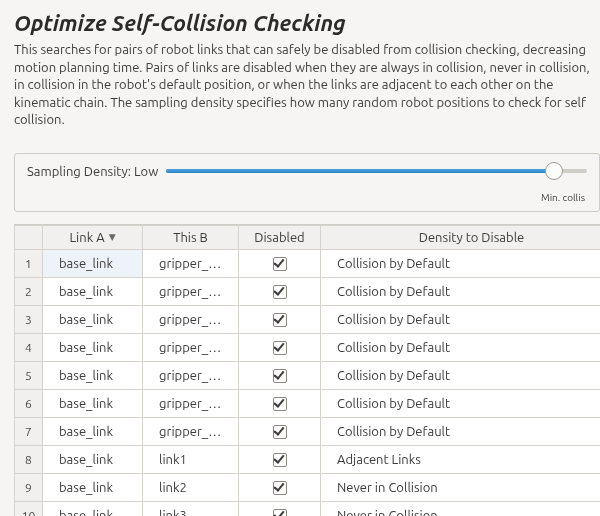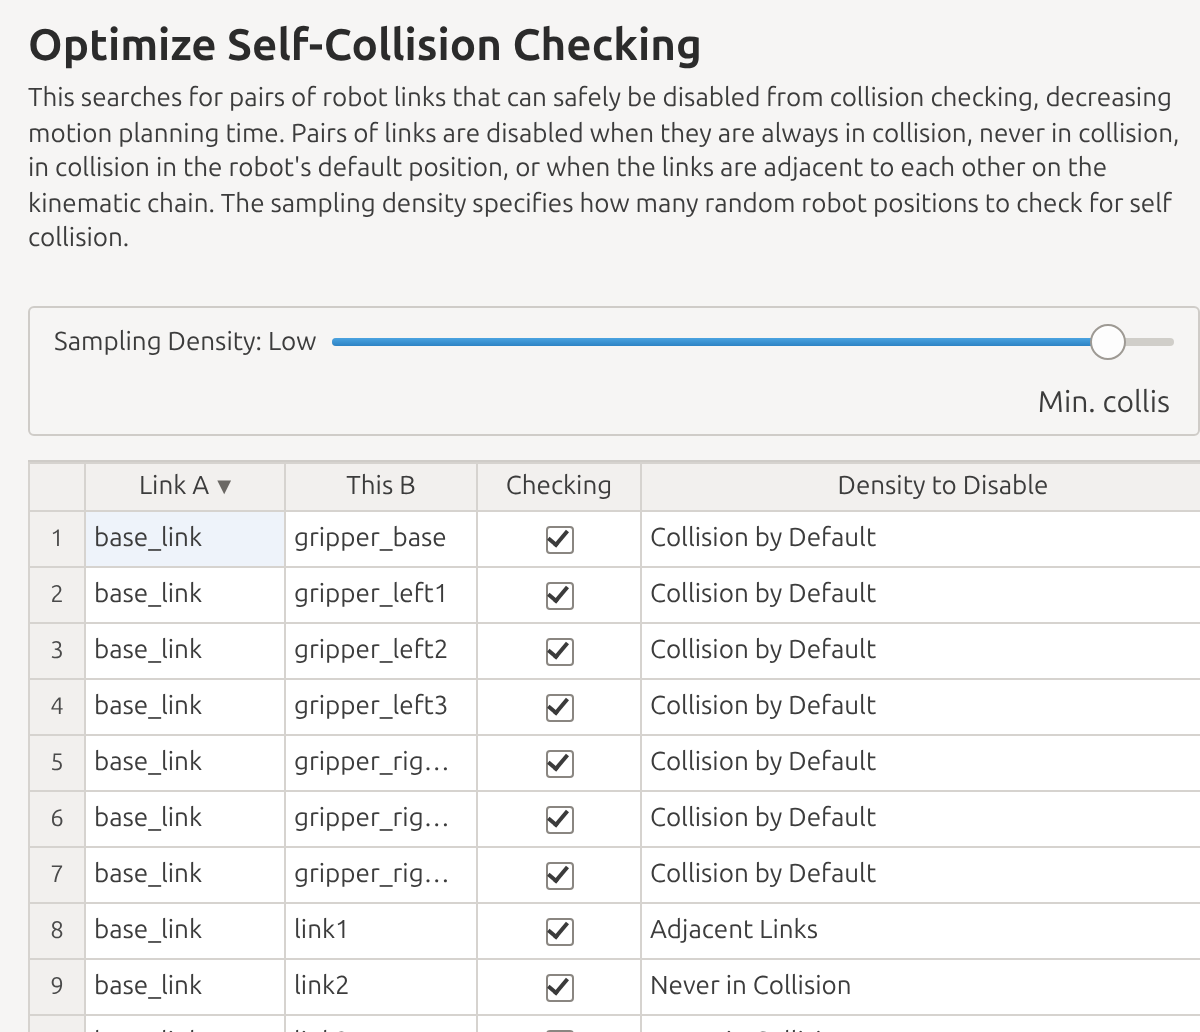--- a/index.html
+++ b/index.html
@@ -14,20 +14,21 @@
     background: #f6f5f4;
   }
   .page {
     padding: 10px 0 0 14px;
   }
   h1 {
     font-size: 22px;
     font-weight: bold;
     margin: 0 0 6px 0;
     color: #2b2b2b;
+    font-style: italic;
   }
   .desc {
     font-size: 13px;
     line-height: 1.35;
     margin: 0 0 24px 0;
     padding-right: 0;
     white-space: normal;
   }
   .panel {
     border: 1px solid #cfccc8;
@@ -71,21 +72,21 @@
     margin-left: -8px;
     background: #fdfdfd;
     border: 1px solid #9e9a94;
     border-radius: 50%;
     box-shadow: inset 0 1px 0 #fff;
   }
   .panel-sub {
     text-align: right;
     margin-top: 14px;
     padding-right: 2px;
-    font-size: 15px;
+    font-size: 10px;
   }
   .table-wrap {
     margin-top: 12px;
     border-top: 1px solid #cfccc8;
   }
   table {
     border-collapse: collapse;
     width: 608px;
     table-layout: fixed;
   }
@@ -119,21 +120,21 @@
     color: #6b6864;
   }
   td { height: 27px; }
   td.rownum {
     background: #f2f0ee;
     text-align: center;
     font-size: 12px;
     color: #4a4a4a;
   }
   td.linka, td.linkb, td.reason {
-    padding: 0 4px;
+    padding: 0 16px;
   }
   td.linka.sel {
     background: #eef3fa;
   }
   td.disabled { text-align: center; }
   .cb {
     display: inline-block;
     width: 12px; height: 12px;
     border: 1px solid #8a8681;
     border-radius: 2px;
@@ -193,21 +194,21 @@
               <span class="sort-ind">▼</span>
             </span>
           </th>
           <th>
             <span class="th-inner">
                 <span>This B</span>
               </span>
           </th>
           <th>
             <span class="th-inner">
-                <span>Checking</span>
+                <span>Disabled</span>
               </span>
           </th>
           <th>
             <span class="th-inner">
                 <span>Density to Disable</span>
               </span>
           </th>
         </tr>
       </thead>
       <tbody id="tbody">

